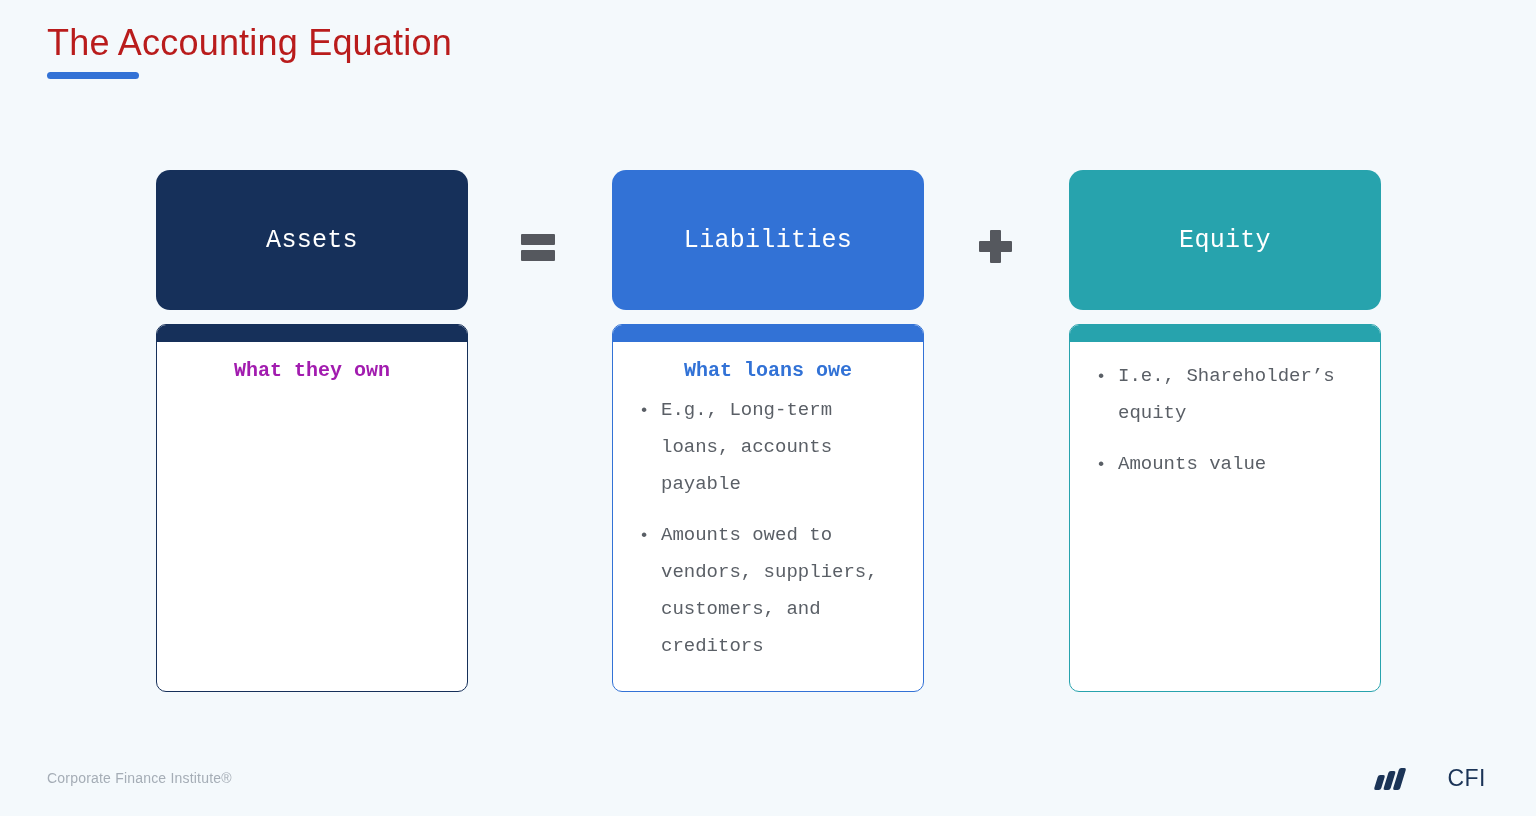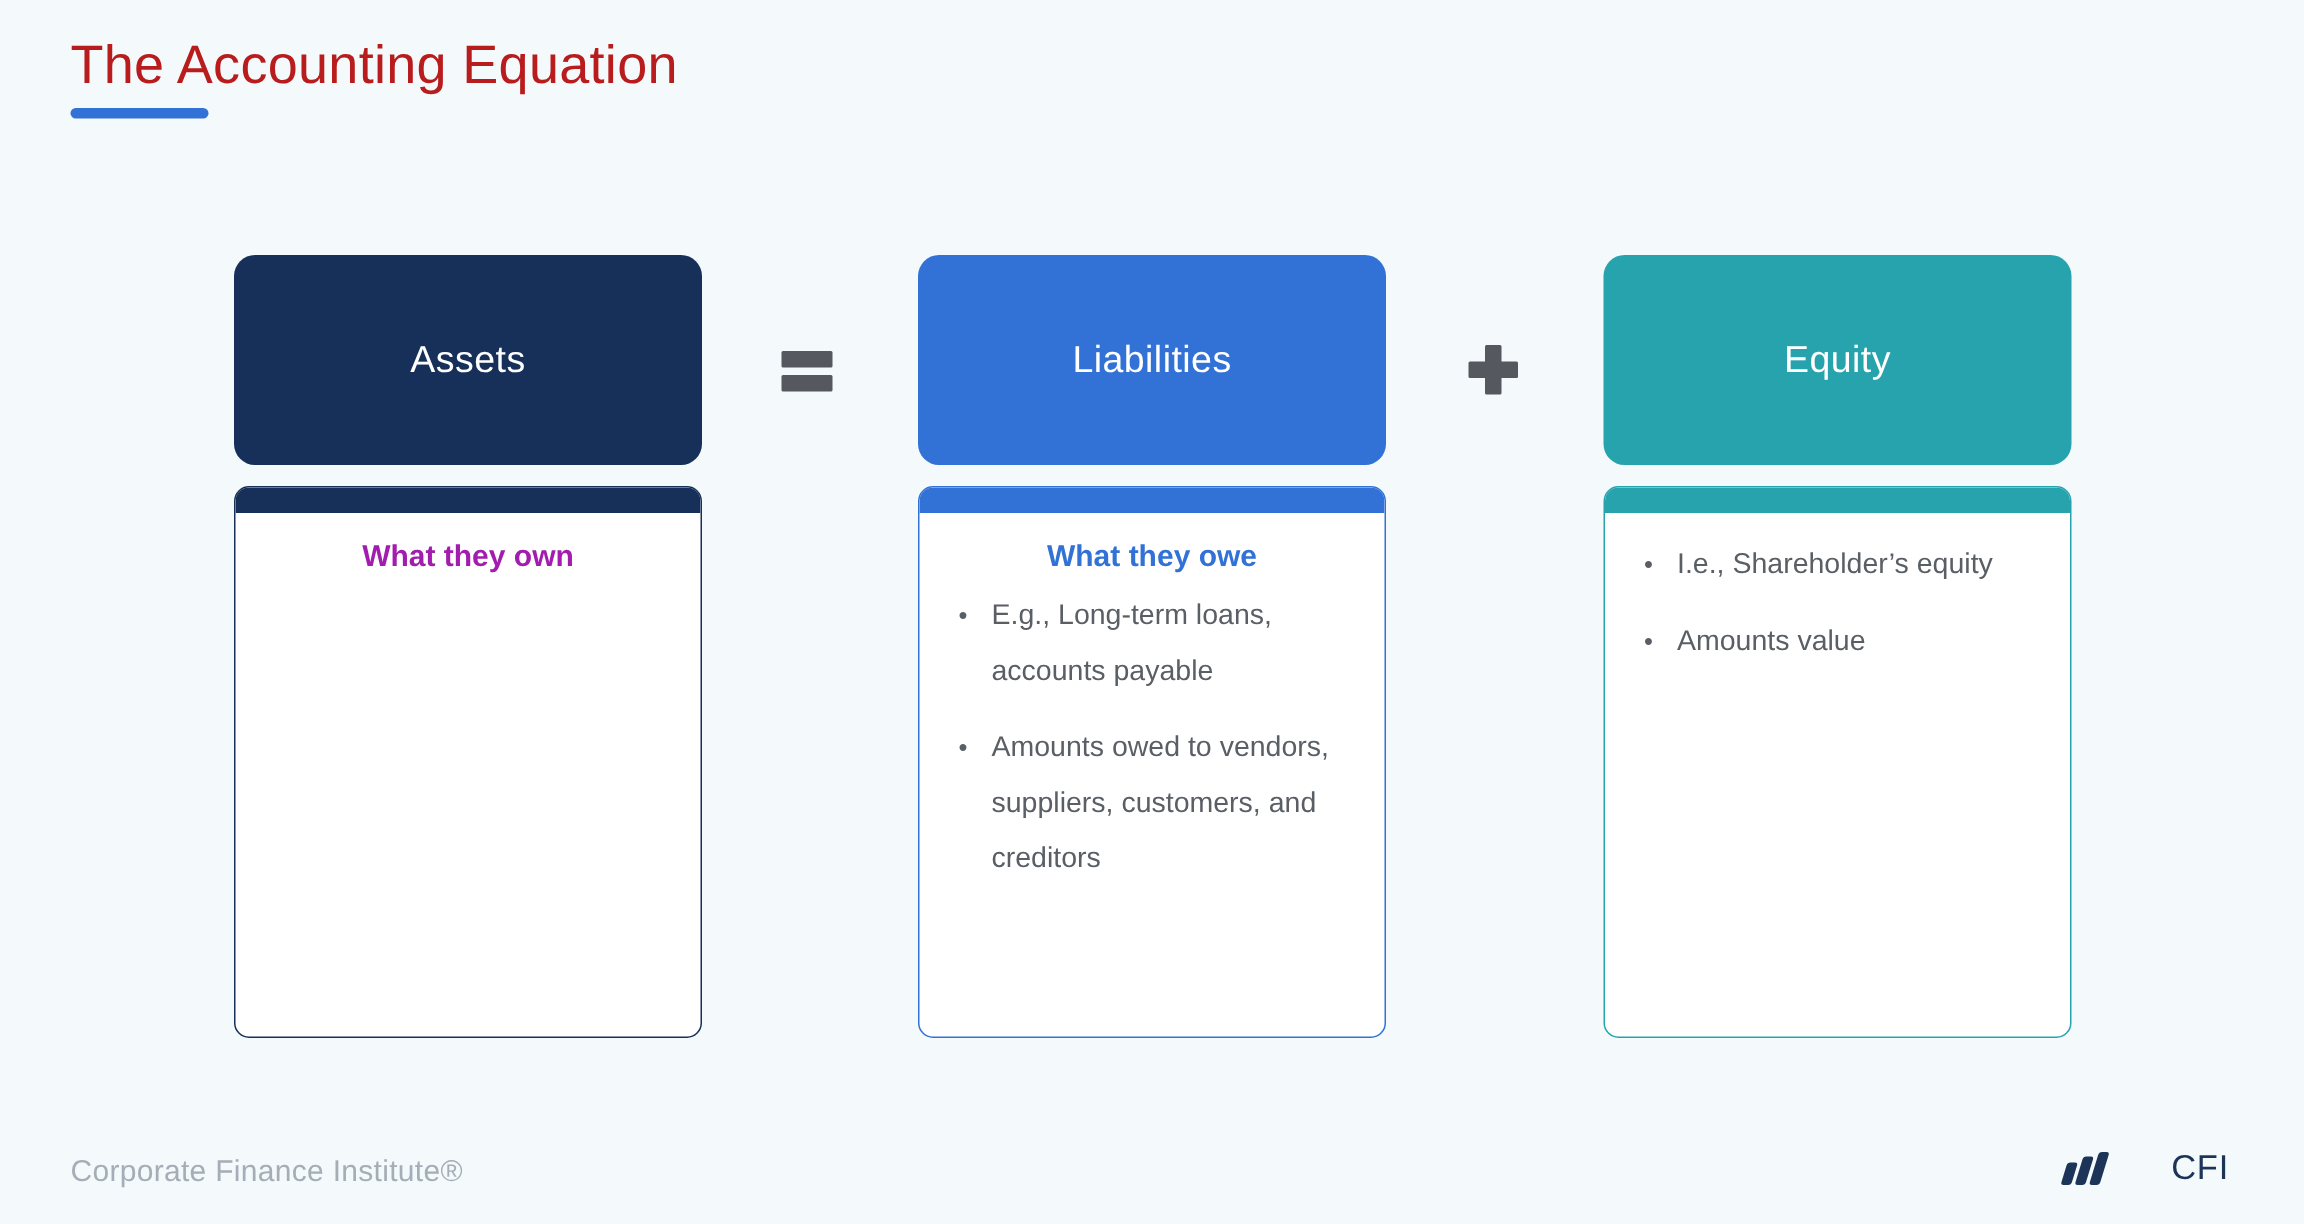--- a/index.html
+++ b/index.html
@@ -37,20 +37,21 @@
     margin-top: 6px;
   }
 
   
   .equation {
     position: absolute;
     left: 0;
     top: 170px;
     width: 1536px;
     height: 530px;
+    font-family: Liberation Mono, monospace;
   }
   .column {
     position: absolute;
     top: 0;
     width: 312px;
   }
   .col-assets      { left: 156px; }
   .col-liabilities { left: 612px; }
   .col-equity      { left: 1069px; }
 
@@ -166,21 +167,21 @@
     height: 33px;
     background: #55585e;
     border-radius: 1px;
   }
 
   
   .footer-left {
     position: absolute;
     left: 47px;
     top: 770px;
-    font-size: 20px;
+    font-size: 14px;
     color: #a5adb6;
     letter-spacing: 0.2px;
   }
   .footer-logo {
     position: absolute;
     right: 50px;
     top: 765px;
     display: flex;
     align-items: center;
     gap: 8px;
@@ -236,21 +237,21 @@
     <div class="eq-bar eq-bar-bottom"></div>
   </div>
 
   <div class="column col-liabilities">
     <div class="head-box head-liabilities">
       <span>Liabilities</span>
     </div>
     <div class="detail-card card-liabilities">
       <div class="card-strip strip-liabilities"></div>
       <div class="card-body">
-        <div class="card-heading head-txt-liabilities">What they owe</div>
+        <div class="card-heading head-txt-liabilities">What loans owe</div>
         <ul class="bullets">
           <li>E.g., Long-term loans, accounts payable</li>
           <li>Amounts owed to vendors, suppliers, customers, and creditors</li>
         </ul>
       </div>
     </div>
   </div>
 
   <div class="operator op-plus">
     <div class="plus-h"></div>

